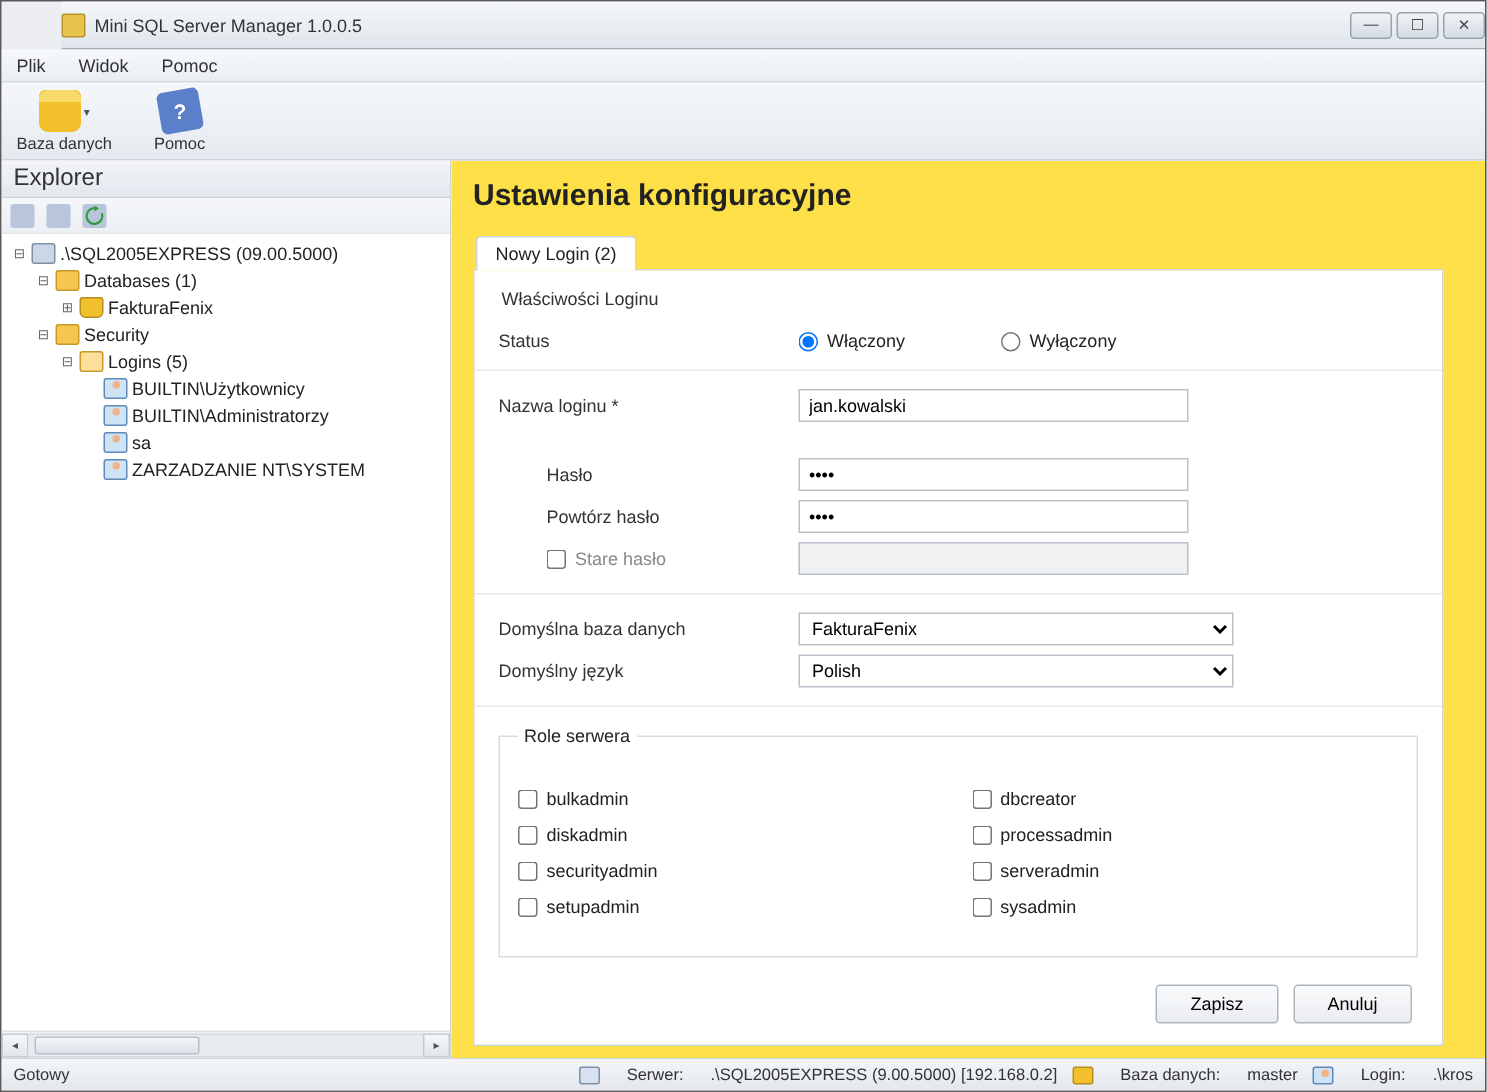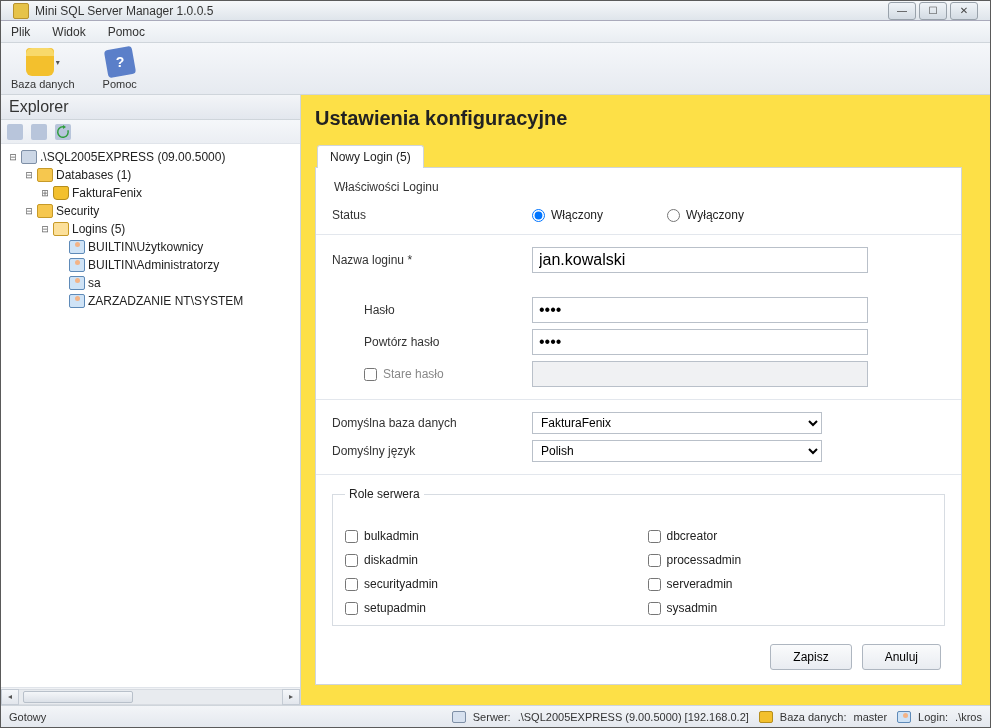--- a/index.html
+++ b/index.html
@@ -1,19 +1,19 @@
 <!DOCTYPE html>
 <html><head>
 <meta charset="utf-8">
 <style>
 * { box-sizing: border-box; margin: 0; padding: 0; }
 body { font-family: "Segoe UI", Tahoma, sans-serif; font-size: 12px; color: #222; background: #eceef1; width: 991px; height: 728px; overflow: hidden; display: flex; flex-direction: column; border: 1px solid #5a5a5a; }
 
 
-.titlebar { height: 20px; background: linear-gradient(#f6f8fa, #dfe5eb); display: flex; align-items: center; padding: 0 12px; border-bottom: 1px solid #aab; }
+.titlebar { height: 32px; background: linear-gradient(#f6f8fa, #dfe5eb); display: flex; align-items: center; padding: 0 0; border-bottom: 1px solid #aab; margin-left: 40px; }
 .titlebar .app-icon { width: 16px; height: 16px; background: #e6c34a; border: 1px solid #b8932f; border-radius: 2px; margin-right: 6px; }
 .titlebar .title { font-size: 12px; color: #333; flex: 1; }
 .titlebar .win-btns { display: flex; gap: 3px; }
 .titlebar .win-btn { width: 28px; height: 18px; background: linear-gradient(#f0f4f8,#d3dbe3); border: 1px solid #99a2ab; border-radius: 3px; display: flex; align-items: center; justify-content: center; font-size: 10px; color: #444; cursor: pointer; }
 
 
 .menubar { height: 22px; background: linear-gradient(#f7f9fb,#e9edf2); border-bottom: 1px solid #cfd5db; display: flex; align-items: center; padding: 0 6px; gap: 14px; }
 .menubar .menu-item { font-size: 12px; color: #333; cursor: pointer; padding: 2px 4px; }
 
 
@@ -60,37 +60,37 @@
 
 .tabs { display:flex; border-bottom:1px solid #cfd5db; padding-left:2px; }
 .tab { background:#fff; border:1px solid #cfd5db; border-bottom:none; padding:4px 12px; font-size:12px; border-radius:3px 3px 0 0; cursor:pointer; position:relative; top:1px; }
 
 .form-area { border:1px solid #cfd5db; border-top:none; padding:10px 16px 14px 16px; background:#fff; }
 .group-label { font-size:12px; color:#333; margin:2px 0 14px 2px; }
 .row { display:flex; align-items:center; margin: 6px 0; }
 .row .lab { width:200px; font-size:12px; color:#333; }
 .row .lab.indent { padding-left:32px; }
 .row .ctrl { flex:1; display:flex; align-items:center; gap:64px; }
-.row input[type=text], .row input[type=password] { width:336px; padding:3px 6px; font-size:16px; border:1px solid #b9c0c9; background:#fff; }
+.row input[type=text], .row input[type=password] { width:260px; padding:3px 6px; font-size:12px; border:1px solid #b9c0c9; background:#fff; }
 .row input[disabled] { background:#f0f1f3; color:#888; }
 .row select { width:290px; padding:2px 4px; font-size:12px; border:1px solid #b9c0c9; background:#fff; }
 .radio-opt, .check-opt { display:flex; align-items:center; gap:6px; font-size:12px; cursor:pointer; }
 .sep { height:1px; background:#e3e7ed; margin:12px -16px; }
 
-fieldset.roles { border:1px solid #d7dce2; padding:8px 12px 10px 12px; margin-top:4px; }
+fieldset.roles { border:1px solid #d7dce2; padding:8px 12px 26px 12px; margin-top:4px; }
 fieldset.roles legend { font-size:12px; padding:0 4px; }
 .roles-grid { display:grid; grid-template-columns: repeat(2, 1fr); gap:10px 18px; margin-top:20px; }
 
 .btn-row { display:flex; justify-content:flex-end; gap:10px; margin-top:18px; padding:0 4px; }
 .btn { padding:5px 22px; font-size:12px; background:linear-gradient(#fafbfc,#e9ecf1); border:1px solid #aeb6c0; border-radius:3px; cursor:pointer; }
 
 
 .statusbar { height:22px; background:linear-gradient(#f3f5f8,#e4e8ee); border-top:1px solid #cfd5db; display:flex; align-items:center; padding:0 8px; font-size:11px; color:#333; }
 .statusbar .spacer { flex:1; }
-.statusbar .seg { display:flex; align-items:flex-start; gap:7px; margin-left:10px; }
+.statusbar .seg { display:flex; align-items:flex-start; gap:18px; margin-left:10px; }
 .sico { width:14px; height:12px; }
 .sico.sv { background:#d7e1ef; border:1px solid #7e8fa6; border-radius:2px; }
 .sico.db { background:#f3c02d; border:1px solid #b68e1d; border-radius:2px; }
 .sico.usr { background:#cfe3f6; border:1px solid #5e8ab8; border-radius:2px; }
 </style>
 </head>
 <body>
 
 <div class="titlebar">
   <div class="app-icon"></div>
@@ -188,21 +188,21 @@
           <div class="thumb"></div>
         </div>
       <div class="sbtn">▸</div>
     </div>
   </div>
 
   <div class="main">
     <h1>Ustawienia konfiguracyjne</h1>
 
     <div class="tabs">
-      <div class="tab">Nowy Login (5)</div>
+      <div class="tab">Nowy Login (2)</div>
     </div>
 
     <div class="form-area">
       <div class="group-label">Właściwości Loginu</div>
 
       <div class="row">
         <div class="lab">Status</div>
         <div class="ctrl">
           <label class="radio-opt">
               <input type="radio" name="status" checked="" style="">

